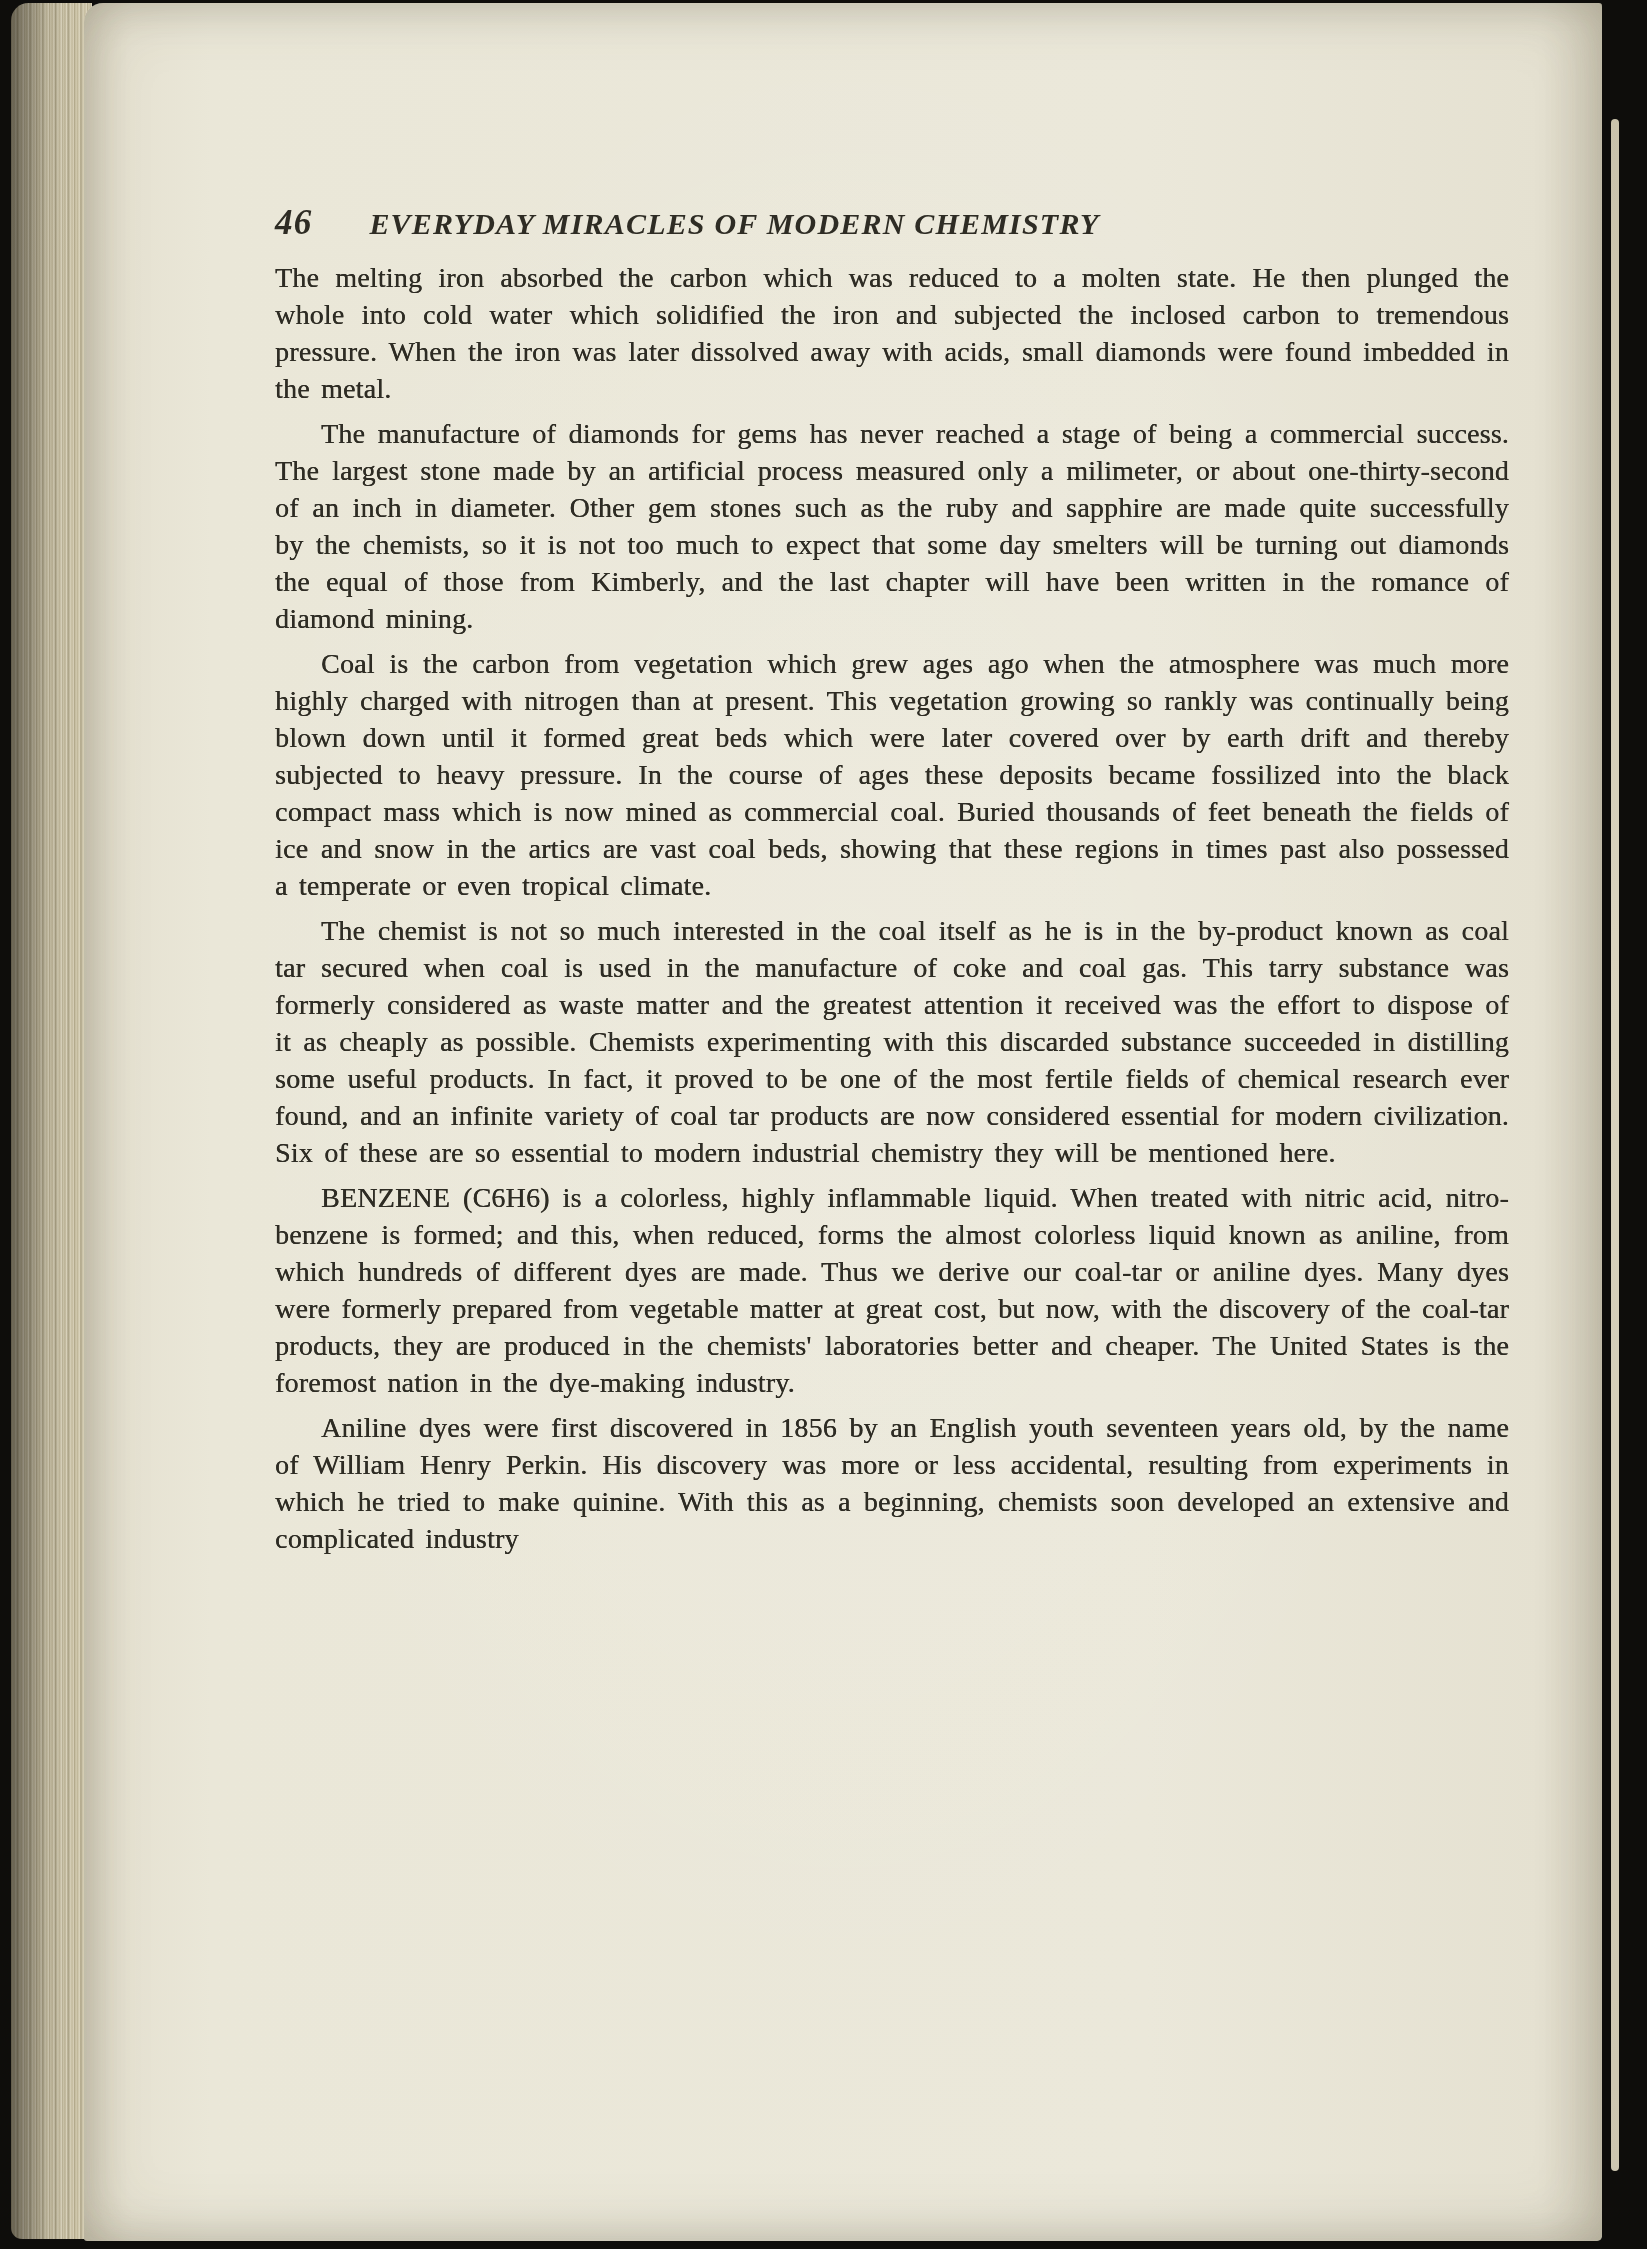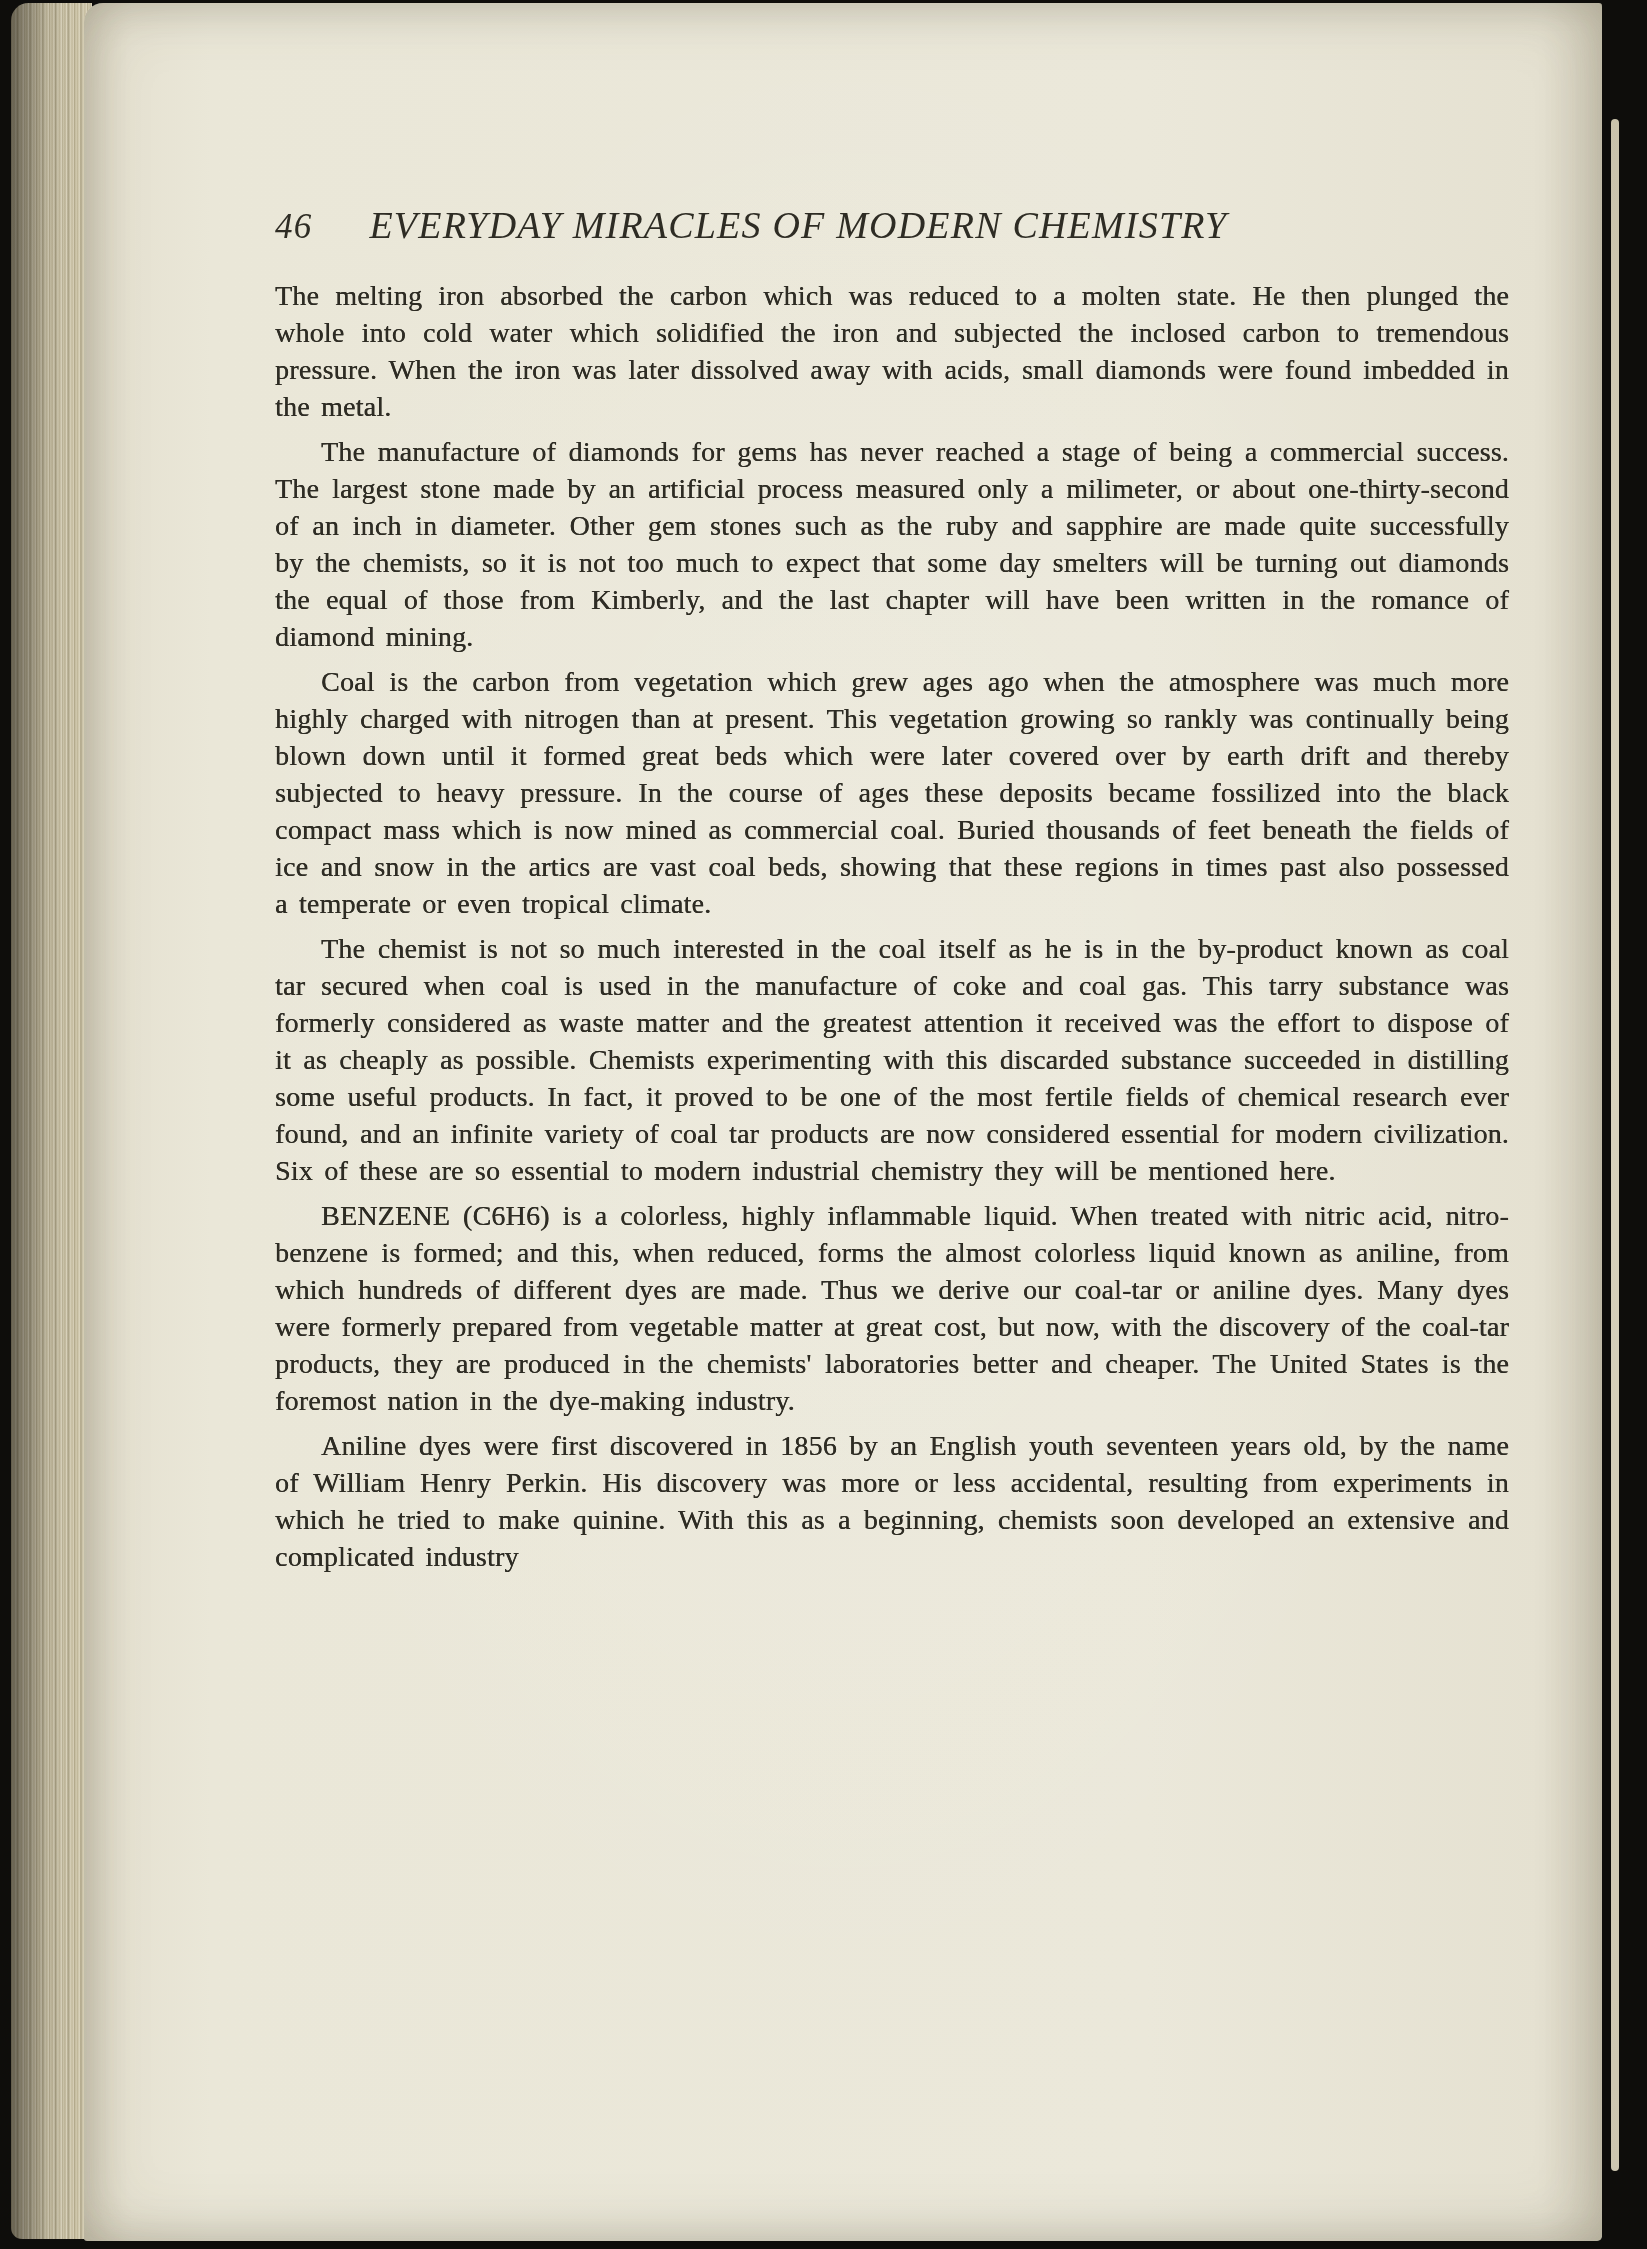--- a/index.html
+++ b/index.html
@@ -52,32 +52,32 @@
   #content {
     position: absolute;
     left: 191px; top: 200px; width: 1234px;
     color: #2e2c24;
   }
 
   header#running-header {
     display: flex;
     align-items: baseline;
     font-style: italic;
-    font-weight: normal;
+    font-weight: bold;
     font-size: 38px;
     letter-spacing: 1.2px;
-    margin-bottom: 30px;
+    margin-bottom: 16px;
     white-space: nowrap;
   }
   #page-number {
     font-size: 35px;
   }
   #running-title {
     margin-left: 57px;
-    font-size: 38px;
+    font-size: 30px;
   }
 
   main#page-body p {
     margin: 0 0 8px 0;
     font-size: 28px;
     line-height: 37px;
     text-align: justify;
     word-spacing: 4px;
     letter-spacing: 0.2px;
     text-shadow: 0.3px 0 0 currentColor;

